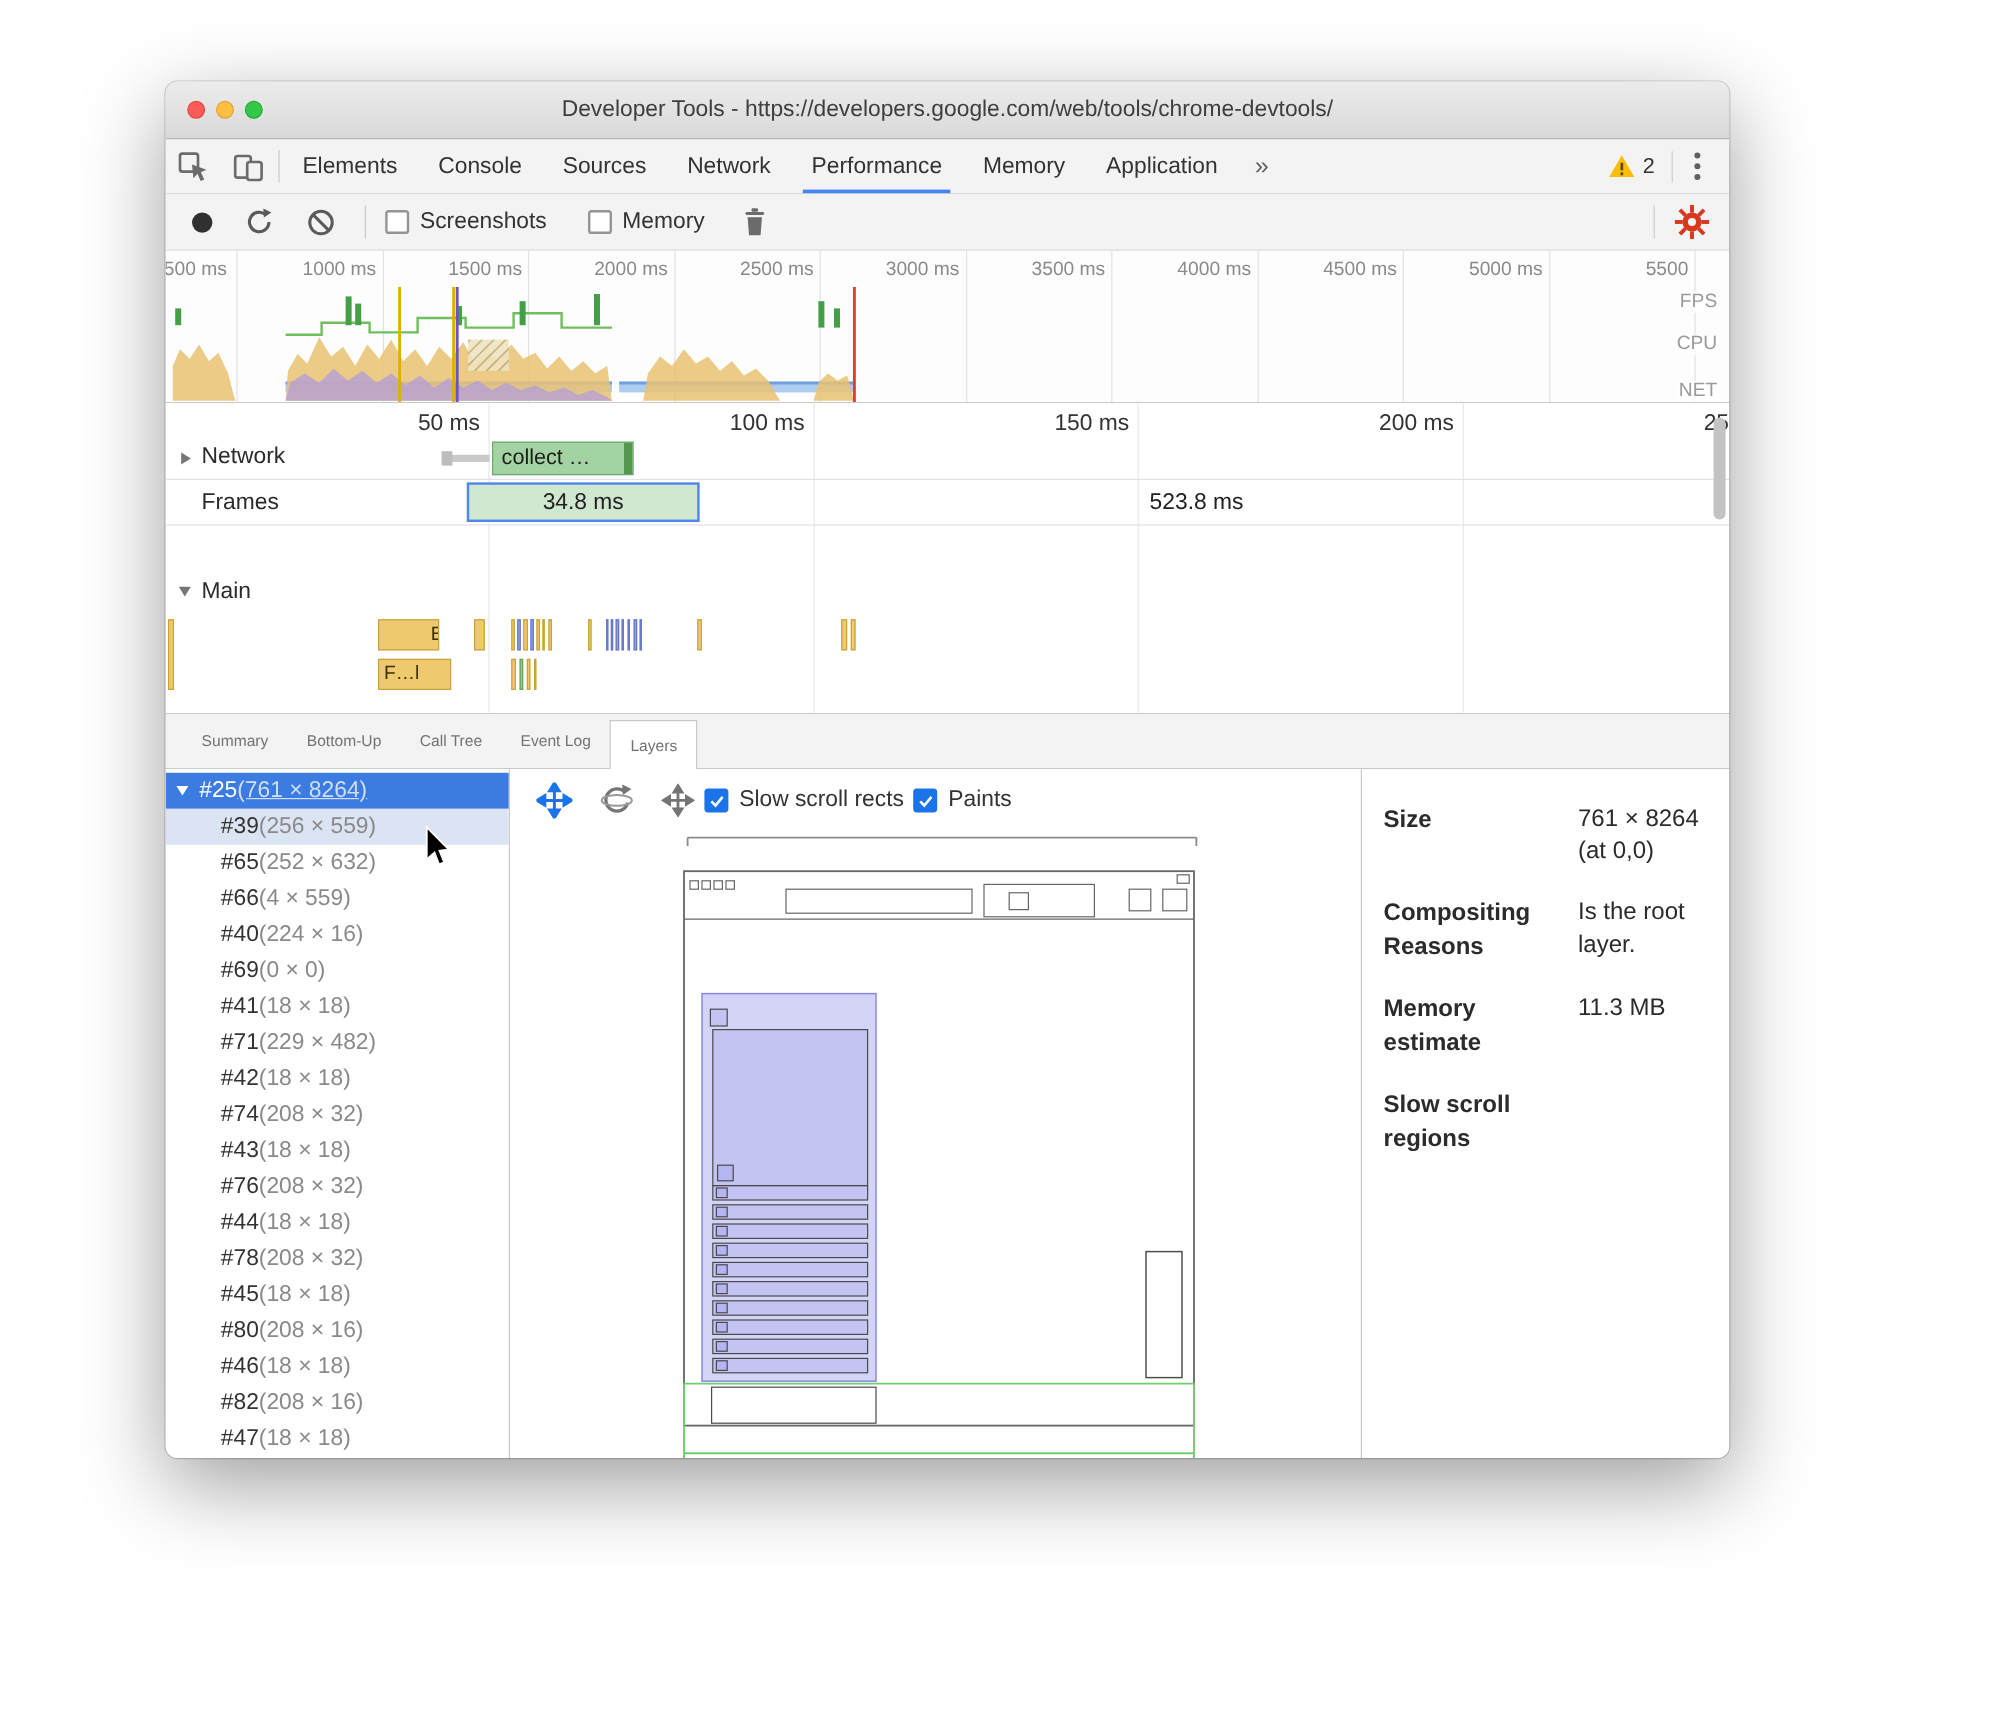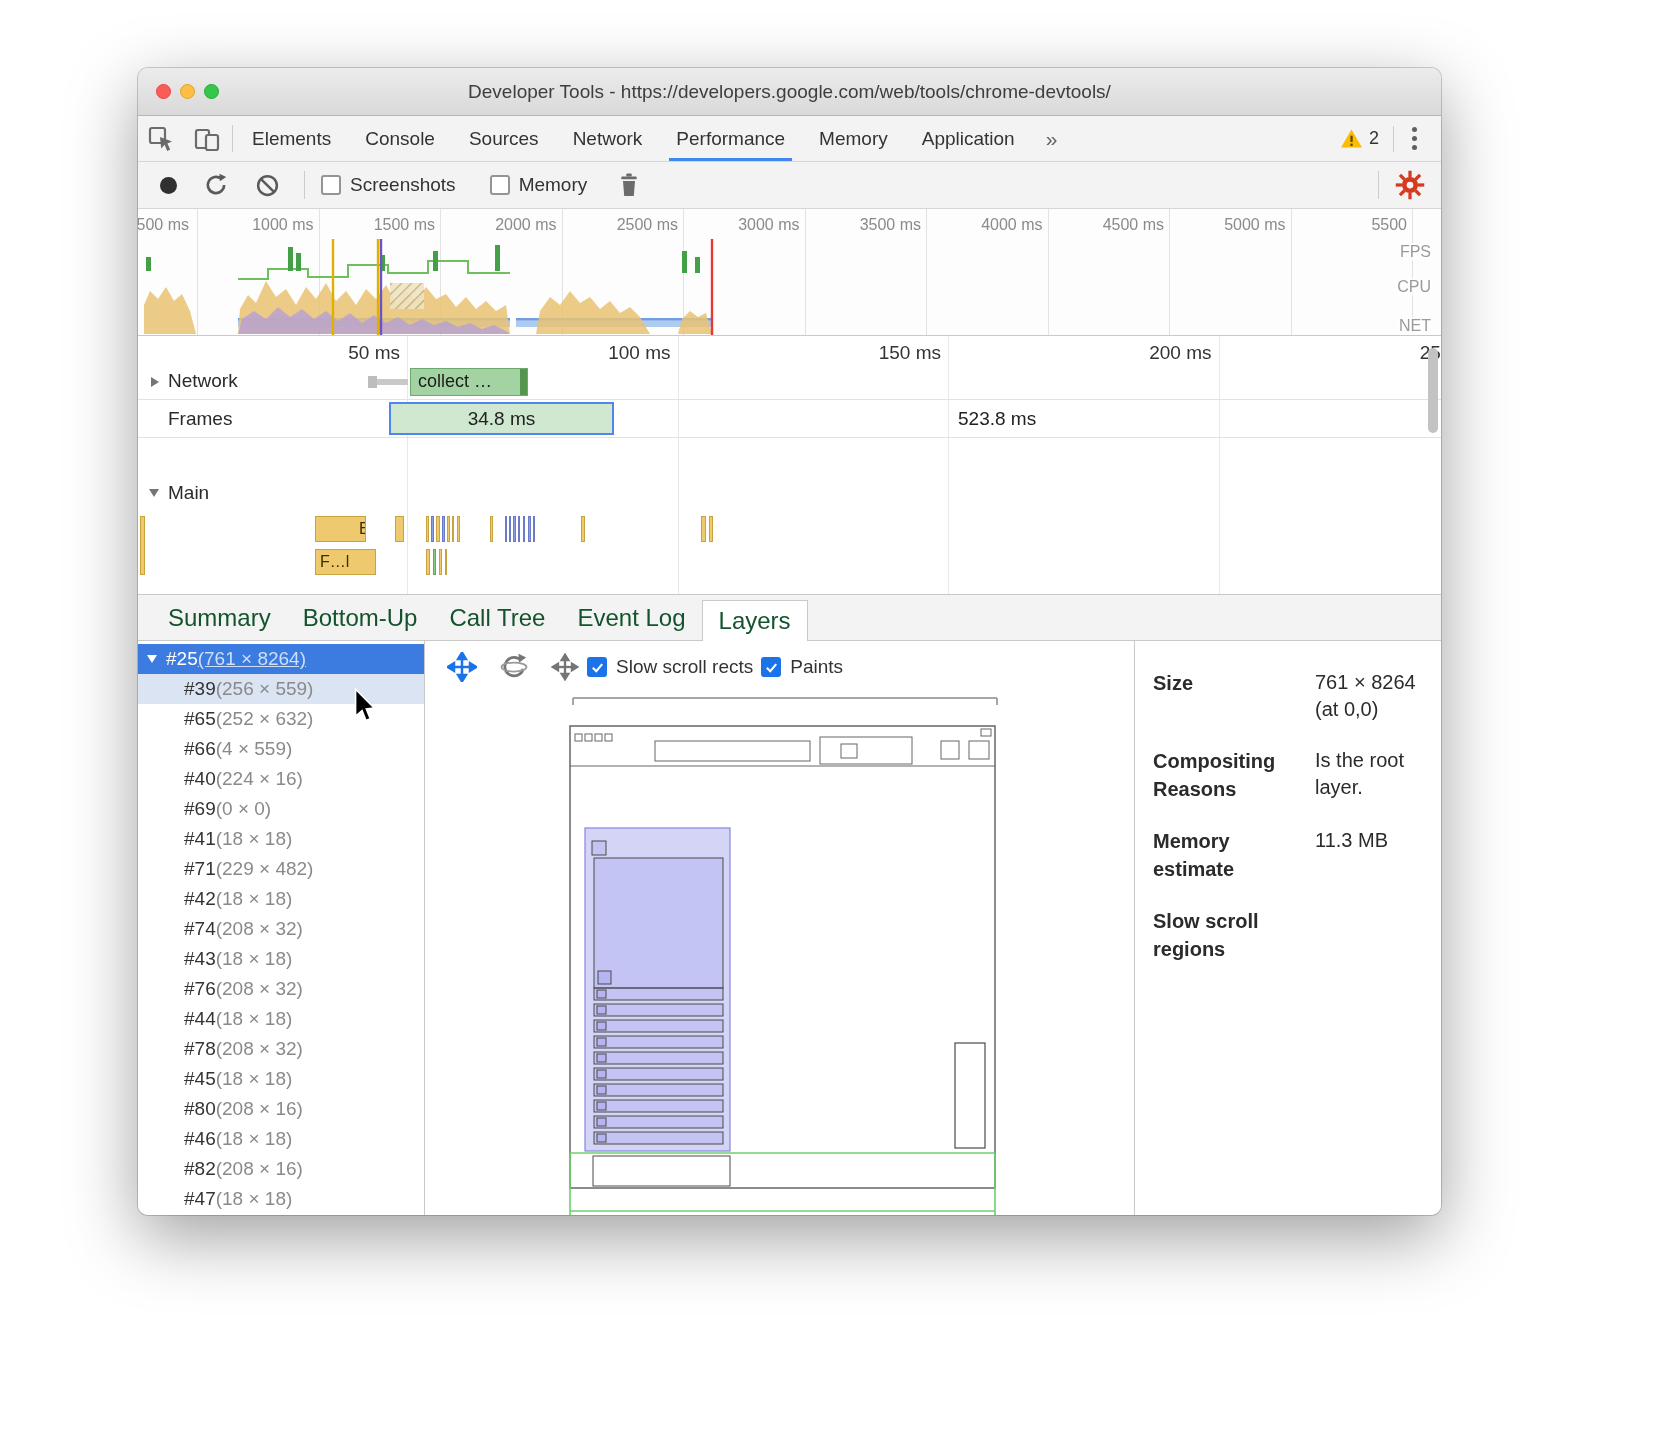--- a/index.html
+++ b/index.html
@@ -63,35 +63,35 @@
   .wf-tick { position:absolute; top:6px; transform:translateX(-100%); font-size:19px; color:#333; white-space:nowrap; z-index:2; }
   .wf-row { position:absolute; left:0; right:0; border-bottom:1px solid #e2e2e2; }
   .row-label { position:absolute; left:30px; font-size:19px; color:#2b2b2b; }
   .tri-right { width:0; height:0; border-left:8px solid #757575; border-top:5px solid transparent; border-bottom:5px solid transparent; position:absolute; left:13px; }
   .tri-down { width:0; height:0; border-top:8px solid #757575; border-left:5px solid transparent; border-right:5px solid transparent; position:absolute; left:11px; }
   .net-queue { position:absolute; left:234px; top:13px; width:36px; height:6px; background:#c9c9c9; }
   .net-queue::before { content:""; position:absolute; left:-4px; top:-3px; width:9px; height:12px; background:#bdbdbd; }
   .net-bar { position:absolute; left:272px; top:2px; width:118px; height:28px; background:#a3d3a2; border:1px solid #6ea96d;
     font-size:18px; color:#1c1c1c; line-height:25px; padding-left:7px; overflow:hidden; white-space:nowrap; }
   .net-bar::after { content:""; position:absolute; right:0; top:0; bottom:0; width:7px; background:#55964f; }
-  .frame-sel { position:absolute; left:251px; top:2px; width:225px; height:33px; background:#cfe8cf; border:2px solid #4f87ec;
+  .frame-sel { position:absolute; left:251px; top:2px; width:194px; height:33px; background:#cfe8cf; border:2px solid #4f87ec;
     display:flex; align-items:center; justify-content:center; font-size:19px; color:#222; }
   .frame-next { position:absolute; left:820px; top:8px; font-size:19px; color:#222; }
   .flame-bar { position:absolute; height:26px; background:#eec96e; border:1px solid #c9a33e; font-size:16px; color:#3a2f00;
     line-height:23px; padding-left:4px; overflow:hidden; white-space:nowrap; }
   .stripe { position:absolute; height:26px; display:block; }
   .stripe.y { background:#eec96e; border:1px solid #c9a33e; }
   .stripe.b { background:#8f9de4; border:1px solid #6b79c9; }
   .stripe.g { background:#8fcb84; border:1px solid #67a55c; }
   .wf-scrollbar { position:absolute; right:3px; top:12px; width:10px; height:85px; border-radius:5px; background:#c3c3c3; z-index:4; }
 
   
   .panelbar { height:47px; flex:0 0 47px; background:#f3f3f3; border-top:1px solid #c9c9c9; border-bottom:1px solid #c9c9c9;
     display:flex; align-items:stretch; padding-left:14px; }
-  .panel-tab { padding:0 16px; display:flex; align-items:center; font-size:24px; color:#14532d; }
+  .panel-tab { padding:0 16px; display:flex; align-items:center; font-size:13px; color:#737373; }
   .panel-tab.selected { background:#fff; border:1px solid #c9c9c9; border-bottom:none; margin-top:5px; margin-bottom:-1px; z-index:2; }
 
   
   .layers { flex:1 1 auto; display:flex; min-height:0; background:#fff; }
   .layer-tree { width:287px; flex:0 0 287px; border-right:1px solid #c9c9c9; padding-top:3px; font-size:19px; overflow:hidden; }
   .tree-row { height:30px; display:flex; align-items:center; position:relative; padding-left:46px; white-space:nowrap; }
   .tree-row.root { padding-left:28px; }
   .tree-row .tid { color:#333; }
   .tree-row .tsize { color:#8a8a8a; }
   .tree-row.selected { background:#3c7be0; }

